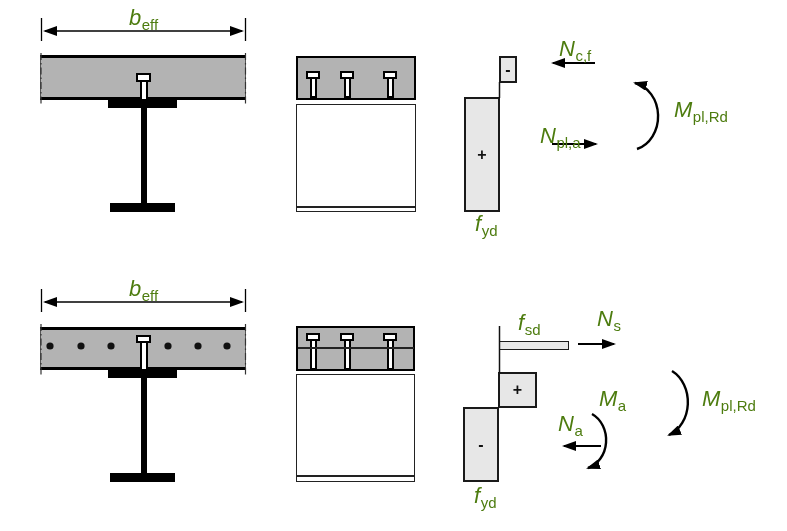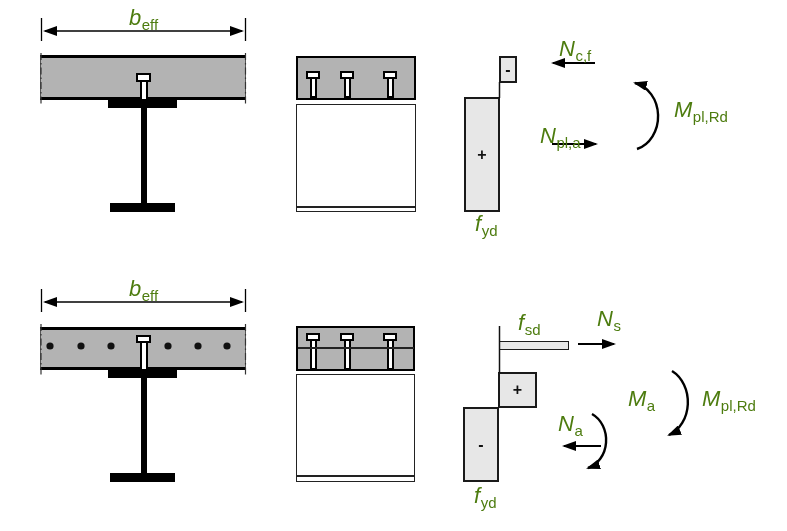--- a/index.html
+++ b/index.html
@@ -166,21 +166,21 @@
   </div>
 
   <div class="lbl" style="left:518px;top:311px;">
     <span class="it">f</span><span class="sub">sd</span>
   </div>
 
   <div class="lbl" style="left:597px;top:307px;">
     <span class="it">N</span><span class="sub">s</span>
   </div>
 
-  <div class="lbl" style="left:628px;top:387px;">
+  <div class="lbl" style="left:599px;top:387px;">
     <span class="it">M</span><span class="sub">a</span>
   </div>
 
   <div class="lbl" style="left:558px;top:412px;">
     <span class="it">N</span><span class="sub">a</span>
   </div>
 
   <div class="lbl" style="left:702px;top:387px;">
     <span class="it">M</span><span class="sub">pl,Rd</span>
   </div>

